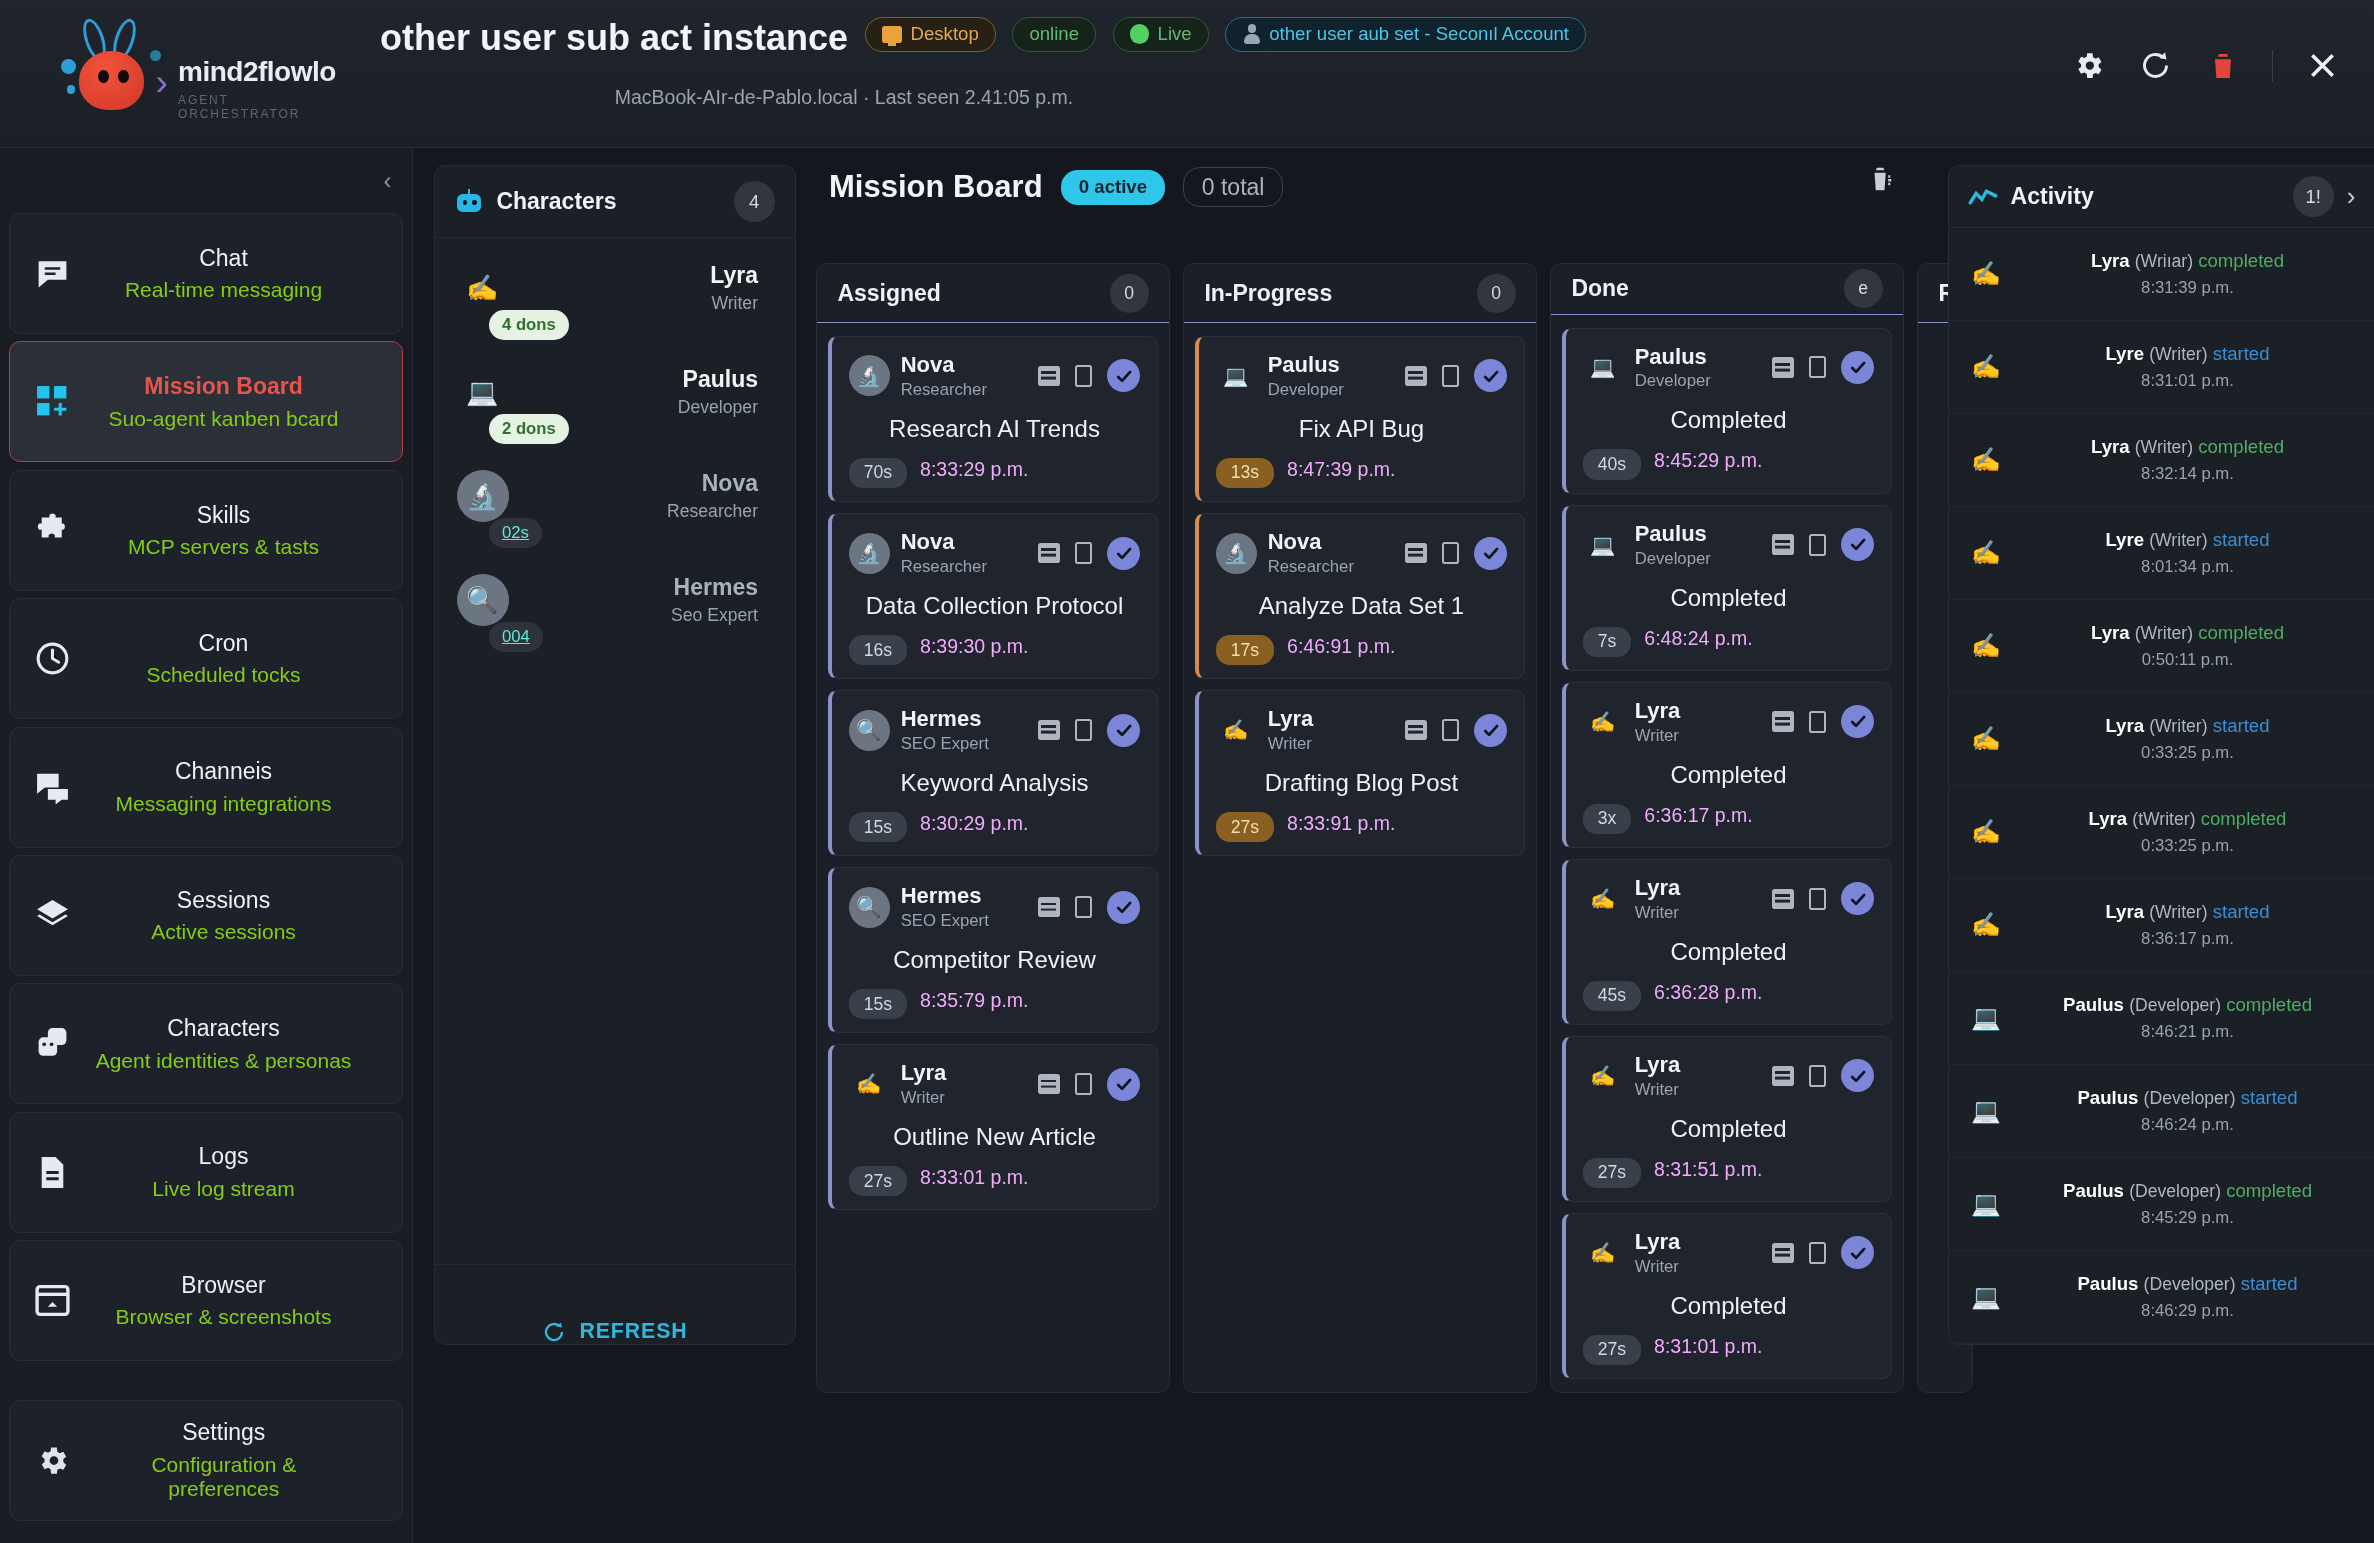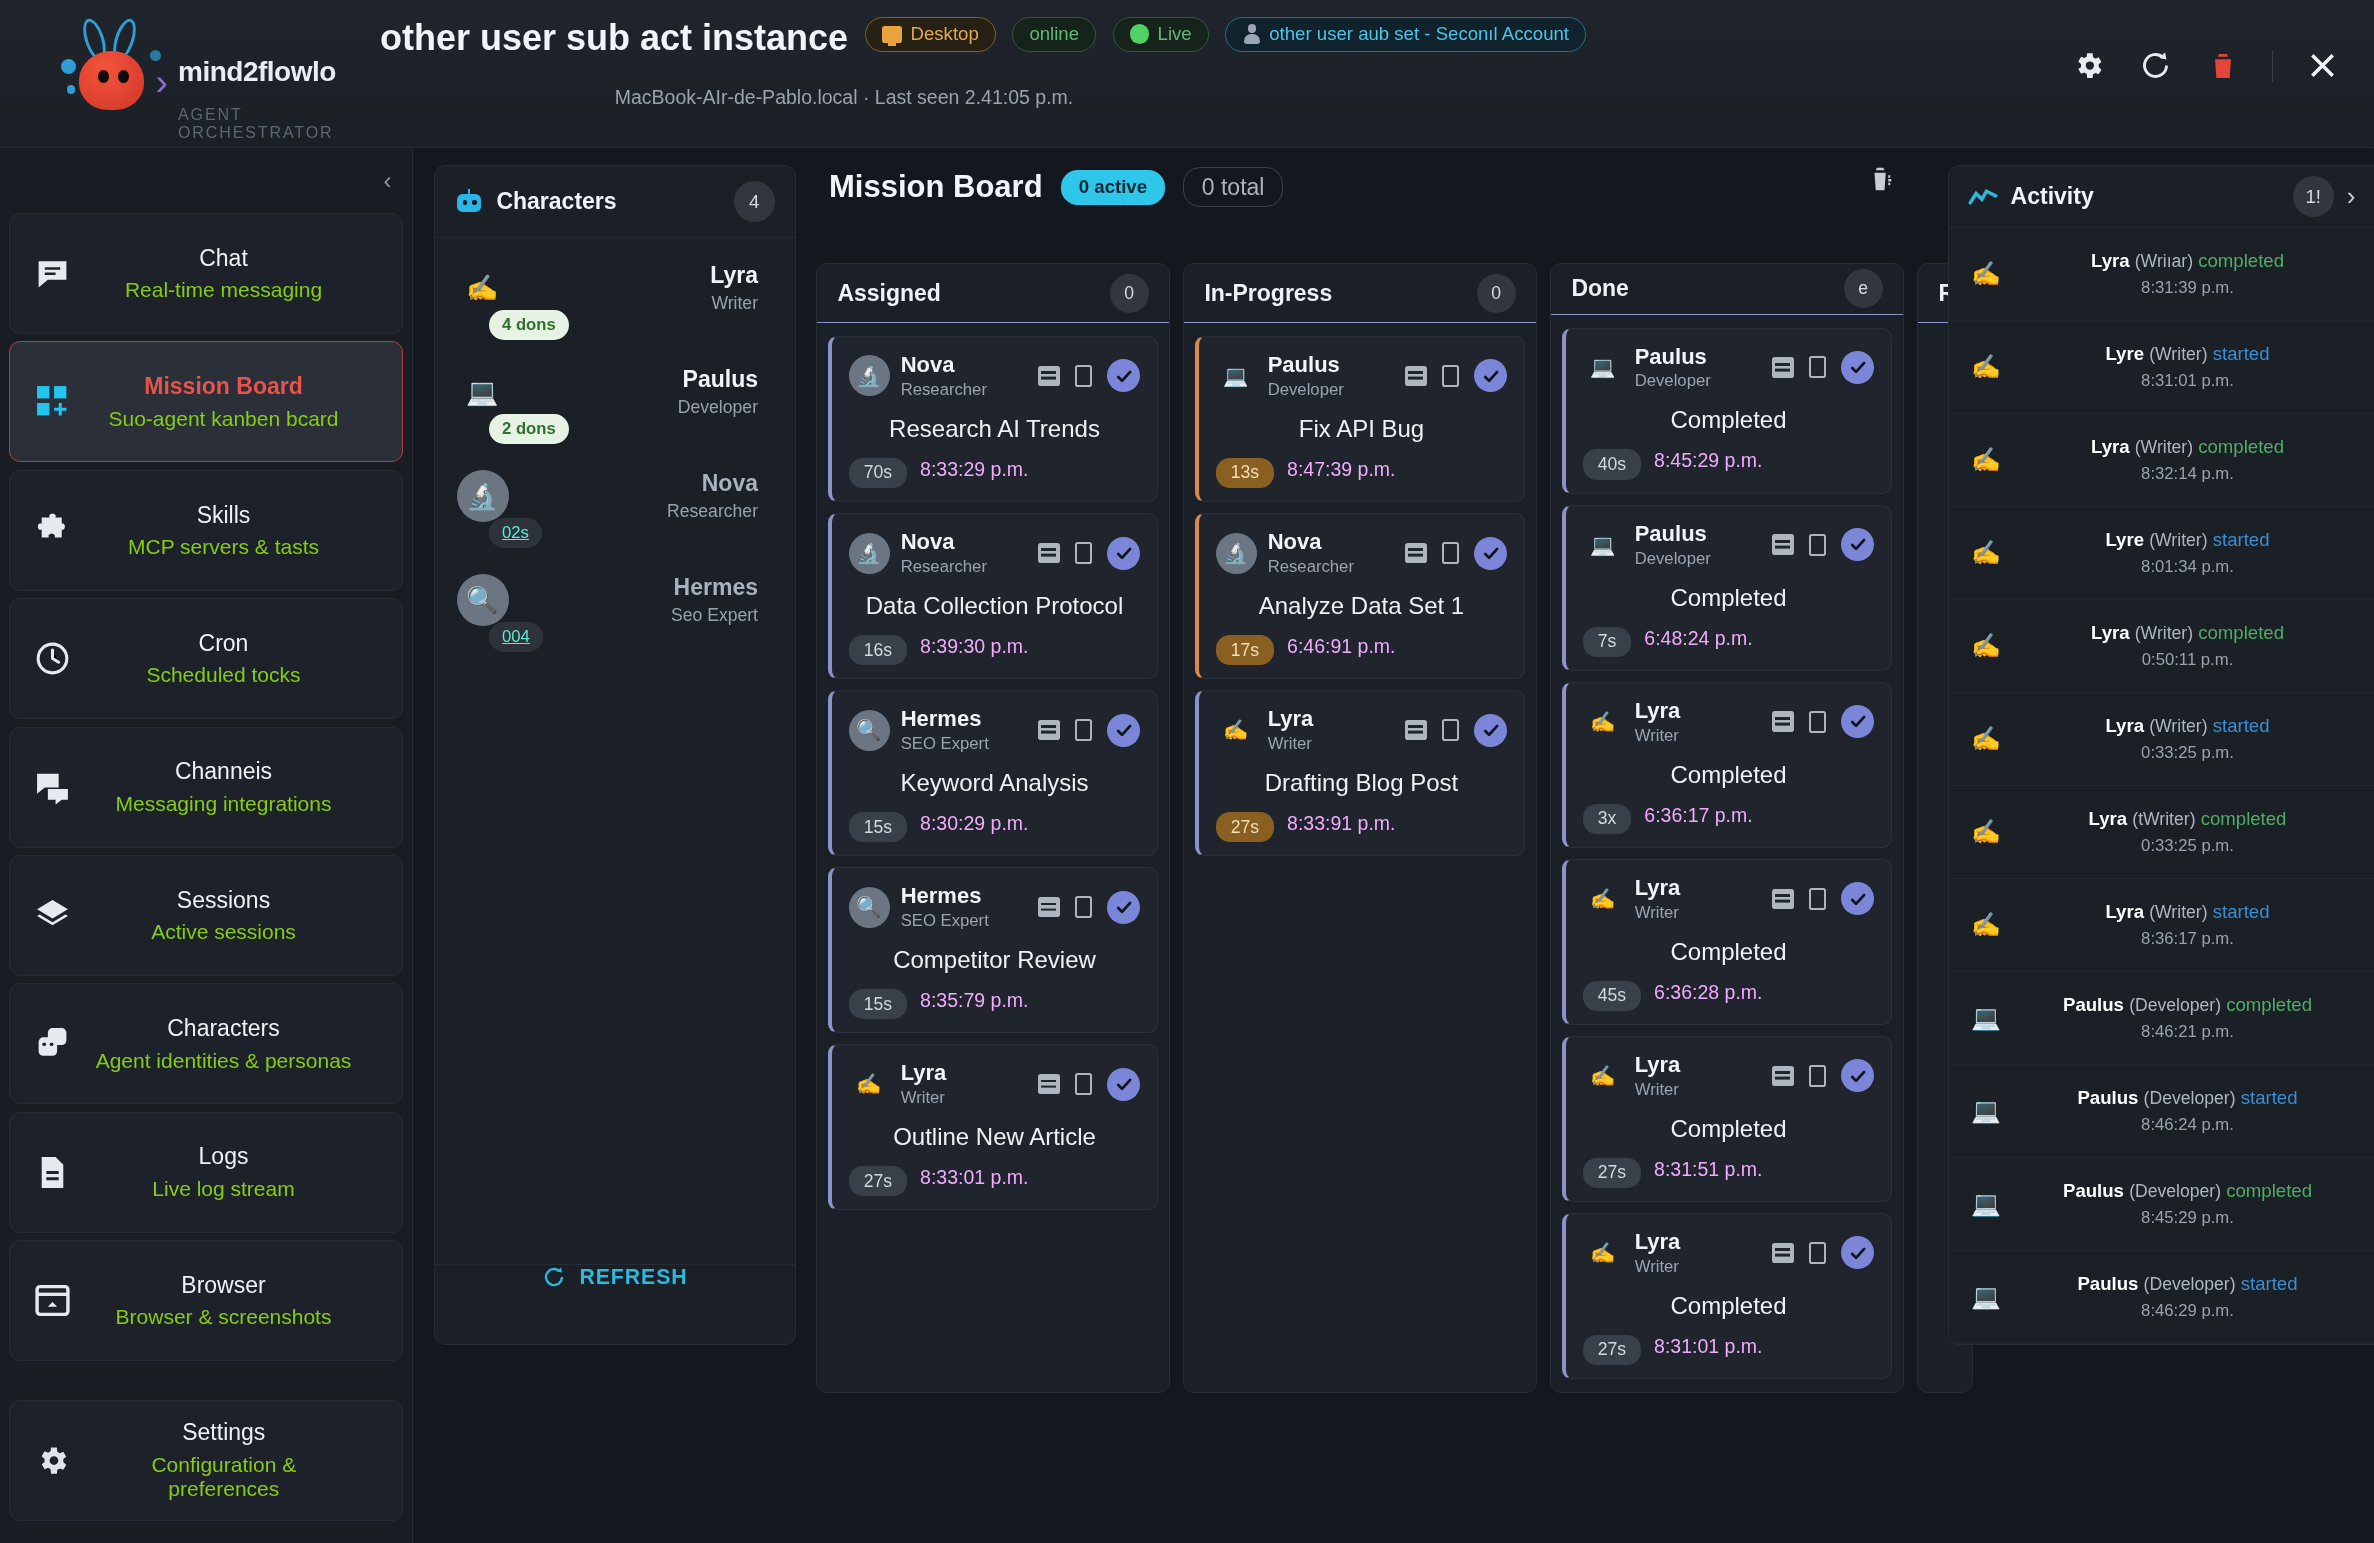--- a/index.html
+++ b/index.html
@@ -32,21 +32,21 @@
   .mascot .ear.r { left:58px; top:0px; transform: rotate(18deg); }
   .mascot .eye { position:absolute; width:10.2px; height:13px; background:#120b0b; border-radius:50%; top:52px; }
   .mascot .eye.l { left:41px; } .mascot .eye.r { left:61px; }
   .mascot .dot { position:absolute; background:#2e9fd6; border-radius:50%; }
   .mascot .d1 { left:3.7px; top:41px; width:15px; height:15px; }
   .mascot .d2 { left:9.3px; top:67px; width:8.3px; height:8.3px; }
   .mascot .d3 { left:93px; top:32px; width:11px; height:11px; opacity:.7;}
   .mascot .chev { position:absolute; left:98px; top:46px; color:#8b6fd0; font-size:37px; line-height:1;}
   .logo-text { position:absolute; left:141px; top:45px; }
   .logo-text .main { color:#e9edf3; font-size:28px; font-weight:bold; letter-spacing:-0.5px; }
-  .logo-text .sub { color:#5d6674; font-size:16px; letter-spacing:1.9px; margin-top:18px;}
+  .logo-text .sub { color:#5d6674; font-size:12px; letter-spacing:1.9px; margin-top:5px;}
 
   .title-block { position:absolute; left:380px; top:16.7px; width:1447px; text-align:left;}
   .title-row { display:flex; gap:16.7px; height:58px;}
   .page-title { color:#f1f4f8; font-size:36px; font-weight:bold; white-space:nowrap; }
   .chip {
     display:inline-flex; align-items:center; gap:8.3px;
     height:35px; padding:0 16px; border-radius:17.6px; font-size:18.6px;
     border:0.9px solid; white-space:nowrap;
   }
   .chip.desktop { color:#e0a857; border-color:#7c6132; background:#272014; }
@@ -117,21 +117,21 @@
     position:absolute; left:54px; top:59px; height:30px; padding:0 13px; border-radius:15px;
     font-size:16.7px; display:flex; align-items:center; justify-content:center;
   }
   .char-badge.done { background:#e6f2e4; color:#31702e; font-weight:bold; }
   .char-badge.dim { background:#2d323b; color:#5eead4;text-decoration:underline; }
   .char-meta { flex:1; text-align:right; padding-right:15px; }
   .char-name { font-size:23px; font-weight:bold; color:#f2f5f8; }
   .char-role { font-size:17.6px; color:#98a2ae; margin-top:3.7px; }
   .char-name.dim { color:#a8b1bd; }
   .refresh-foot {
-    height:80px; border-top:0.9px solid #262b34; display:flex; align-items:flex-start;
+    height:80px; border-top:0.9px solid #262b34; display:flex; align-items:flex-end;
     justify-content:center; gap:13px; color:#2fb7dd; font-size:21.3px; font-weight:bold; letter-spacing:0.9px;
   }
 
   
   .board { position:absolute; left:816px; top:158px; width:1113px; height:1197px; }
   .board-head { display:flex; align-items:center; gap:18.6px; height:58px; padding-left:13px;}
   .board-title { font-size:31px; font-weight:bold; color:#f1f4f8; }
   .pill-active { background:#2ec7ea; color:#0b2530; font-size:18.6px; font-weight:bold; padding:6.5px 17.6px; border-radius:16.7px;}
   .pill-total { border:0.9px solid #3c434e; color:#aab3bf; font-size:23px; padding:5.6px 17.6px; border-radius:16.7px;}
   .trash-board { position:absolute; right:32px; top:5.6px; cursor:pointer;}

